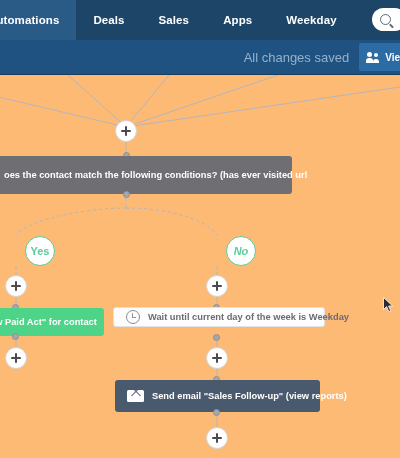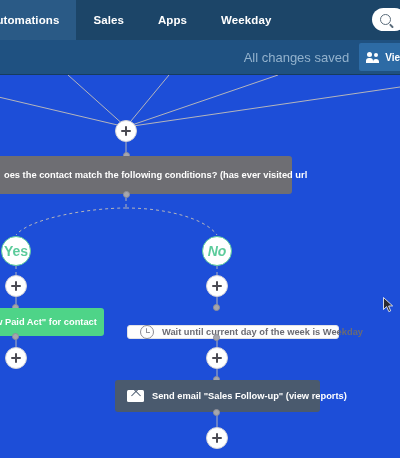--- a/index.html
+++ b/index.html
@@ -73,21 +73,21 @@
     position: absolute; background: #ffffff; border-radius: 50%;
   }
   .people-icon i.h1 { width: 5px; height: 5px; left: 0; top: 0; }
   .people-icon i.h2 { width: 4px; height: 4px; left: 7px; top: 1px; }
   .people-icon i.b1 { width: 7px; height: 5px; left: -1px; top: 6px; border-radius: 3px 3px 0 0; }
   .people-icon i.b2 { width: 6px; height: 4px; left: 6px; top: 7px; border-radius: 3px 3px 0 0; }
 
   
   .canvas {
     position: absolute; left: 0; top: 75px; width: 400px; height: 383px;
-    background: #1d4ed8; overflow: hidden;
+    background: #fdba74; overflow: hidden;
   }
   .edges { position: absolute; left: 0; top: 0; width: 400px; height: 383px; }
 
   
   .plus {
     position: absolute;
     width: 22px; height: 22px; border-radius: 50%;
     background: #ffffff; border: 1px solid #d4d4d8;
     display: flex; align-items: center; justify-content: center;
     cursor: pointer;
@@ -100,22 +100,23 @@
 
   .dot {
     position: absolute; width: 7px; height: 7px; border-radius: 50%;
     background: #a6a6ad; border: 1px solid #8f8f98;
   }
 
   .branch {
     position: absolute; width: 30px; height: 30px; border-radius: 50%;
     background: #ffffff; border: 1.5px solid #5ccb9b;
     display: flex; align-items: center; justify-content: center;
-    font-size: 14px; font-weight: bold; color: #5ccb9b;
-    cursor: pointer;
+    font-size: 11px; font-weight: bold; color: #5ccb9b;
+    cursor: pointer;
+    margin-left: 24px;
   }
 
   
   .node-box {
     position: absolute;
     display: flex; align-items: center;
     border-radius: 3px;
     font-size: 9.3px; font-weight: bold;
     white-space: nowrap;
     cursor: pointer;
@@ -165,20 +166,23 @@
   .cursor { position: absolute; left: 383px; top: 222px; width: 11px; height: 16px; }
 </style>
 </head>
 <body>
 
 <div id="app">
 
   <div class="topnav">
     <div class="nav-item active first">
       <span>Automations</span>
+    </div>
+    <div class="nav-item">
+      <span>Deals</span>
     </div>
     <div class="nav-item">
       <span>Sales</span>
     </div>
     <div class="nav-item">
       <span>Apps</span>
     </div>
     <div class="nav-item">
       <span>Weekday</span>
     </div>
@@ -248,21 +252,21 @@
     </div>
     <div class="dot" style="left:12px; top:258px;"></div>
     <div class="plus" style="left:5px; top:272px;"></div>
 
     <div class="branch" style="left:202px; top:161px;font-style:italic;">
       <span>No</span>
     </div>
     <div class="plus" style="left:206px; top:200px;"></div>
     <div class="dot" style="left:213px; top:229px;"></div>
 
-    <div class="node-box box-white" style="left:127px; top:232px; width:212px; height:14px;margin-top:18px;">
+    <div class="node-box box-white" style="left:113px; top:232px; width:212px; height:20px;">
       <span class="clock-icon"></span>
       <span>Wait until current day of the week is Weekday</span>
     </div>
     <div class="dot" style="left:213px; top:259px;"></div>
     <div class="plus" style="left:206px; top:272px;"></div>
     <div class="dot" style="left:213px; top:301px;"></div>
 
     <div class="node-box box-dark" style="left:115px; top:305px; width:205px; height:32px;">
       <span class="mail-icon"></span>
       <span>Send email "Sales Follow-up" (view reports)</span>

